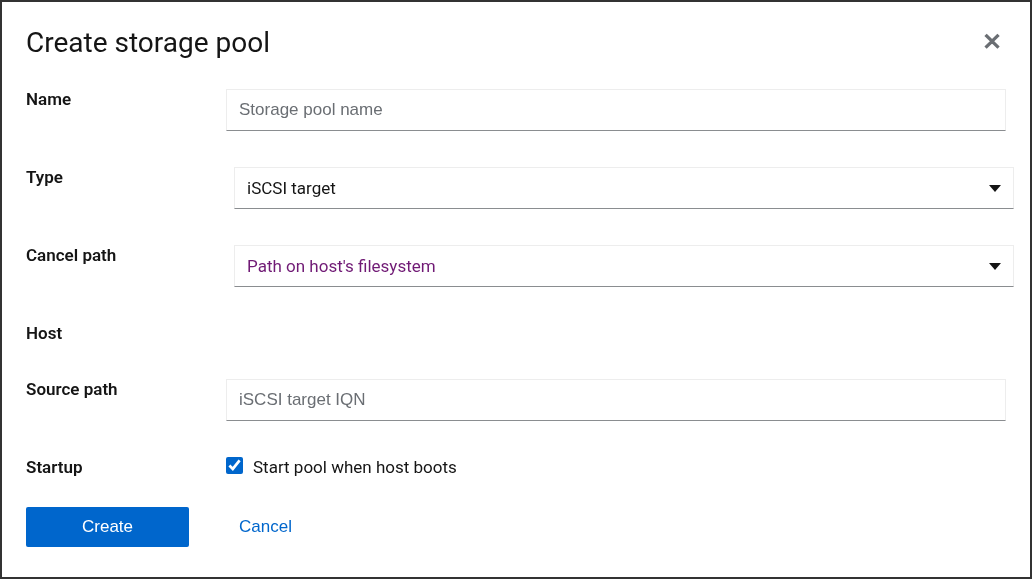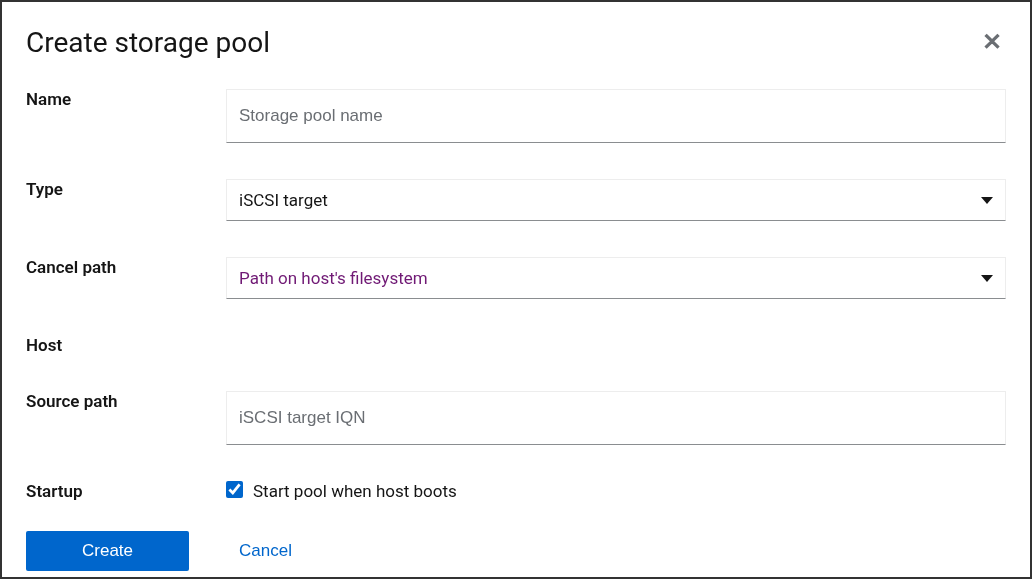--- a/index.html
+++ b/index.html
@@ -52,21 +52,21 @@
       font-size: 17px;
       font-weight: 600;
       color: #151515;
       flex-shrink: 0;
     }
     .form-control {
       flex: 1;
     }
     input[type="text"] {
       width: 100%;
-      height: 54px;
+      height: 42px;
       padding: 8px 12px;
       font-size: 17px;
       border: 1px solid #ededed;
       border-bottom: 1px solid #8a8d90;
       background: #fff;
       color: #151515;
       outline: none;
     }
     input[type="text"]::placeholder {
       color: #6a6e73;
@@ -81,20 +81,21 @@
       padding: 8px 12px;
       font-size: 17px;
       border: 1px solid #ededed;
       border-bottom: 1px solid #8a8d90;
       background: #fff;
       color: #151515;
       display: flex;
       align-items: center;
       justify-content: space-between;
       cursor: pointer;
+      margin-left: 8px;
     }
     .select-display.placeholder {
       color: #701a75;
     }
     .caret-down {
       width: 0;
       height: 0;
       border-left: 6px solid transparent;
       border-right: 6px solid transparent;
       border-top: 7px solid #151515;

